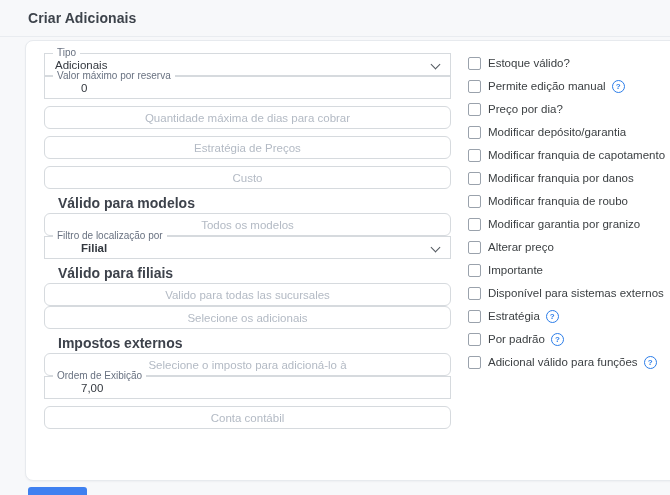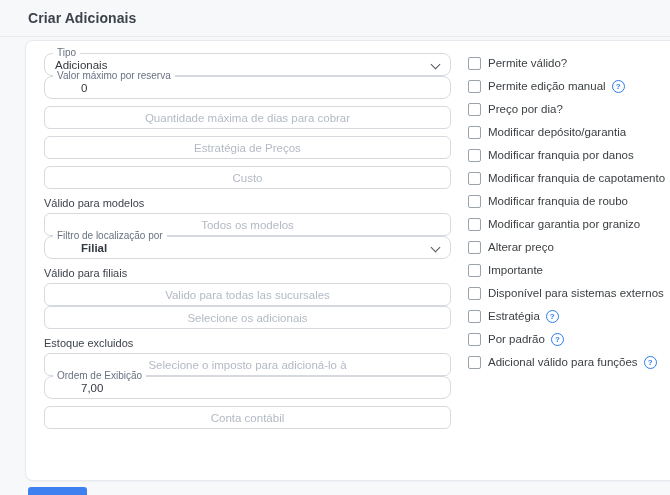--- a/index.html
+++ b/index.html
@@ -40,21 +40,21 @@
     padding:0 10px;
     font-family:inherit;font-size:11.5px;color:#3b4046;
     background:#fff;outline:none;text-align:center;
   }
   .txt::placeholder{color:#b3bac4;opacity:1;}
   .gap{margin-top:7px;}
 
   
   .notch{
     position:relative;
-    border:1px solid #d6dade;border-radius:8px;
+    border:1px solid #d6dade;border-radius:0;
     height:23px;background:#fff;
     display:flex;align-items:center;
     padding:0 10px;box-sizing:border-box;
   }
   .notch.mt{margin-top:0;padding-left:36px;}
   .notch .flabel{
     position:absolute;top:-7px;left:8px;
     background:#fff;padding:0 4px;
     font-size:10px;color:#687180;line-height:12px;white-space:nowrap;
   }
@@ -66,22 +66,22 @@
   }
   .chevron{
     position:absolute;right:11px;top:7px;
     width:6px;height:6px;
     border-right:1.6px solid #52585f;border-bottom:1.6px solid #52585f;
     transform:rotate(45deg);
   }
 
   
   .blabel{
-    margin:8px 0 3px 0;
-    font-size:11px;font-weight:400;color:#3d424b;line-height:13px;
+    margin:8px 0 3px 14px;
+    font-size:14px;font-weight:700;color:#3d424b;line-height:13px;
   }
 
   
   .cb-row{
     display:flex;align-items:center;
     margin-bottom:10px;cursor:default;
   }
   .cb-row.xgap1{margin-top:3px;}
   .cb-row.xgap2{margin-top:7px;}
   .cb-box{
@@ -141,63 +141,63 @@
         <span class="flabel">Filtro de localização por</span>
         <span class="fvalue strong">Filial</span>
         <span class="chevron"></span>
       </div>
 
       <div class="blabel">Válido para filiais</div>
       <input class="txt" placeholder="Valido para todas las sucursales" style="">
 
       <input class="txt" placeholder="Selecione os adicionais" style="">
 
-      <div class="blabel">Estoque excluidos</div>
+      <div class="blabel">Impostos externos</div>
       <input class="txt" placeholder="Selecione o imposto para adicioná-lo à" style="">
 
       <div class="notch mt">
         <span class="flabel">Ordem de Exibição</span>
         <input value="7,00" style="">
       </div>
 
       <input class="txt gap" placeholder="Conta contábil" style="">
 
     </div>
 
     <div class="col-right">
 
       <label class="cb-row">
         <span class="cb-box"></span>
-        <span class="cb-label">Permite válido?</span>
+        <span class="cb-label">Estoque válido?</span>
       </label>
 
       <label class="cb-row">
         <span class="cb-box"></span>
         <span class="cb-label">Permite edição manual</span>
         <span class="help-icon">?</span>
       </label>
 
       <label class="cb-row">
         <span class="cb-box"></span>
         <span class="cb-label">Preço por dia?</span>
       </label>
 
       <label class="cb-row">
         <span class="cb-box"></span>
         <span class="cb-label">Modificar depósito/garantia</span>
       </label>
 
+      <label class="cb-row">
+        <span class="cb-box"></span>
+        <span class="cb-label">Modificar franquia de capotamento</span>
+      </label>
+
       <label class="cb-row xgap1">
         <span class="cb-box"></span>
         <span class="cb-label">Modificar franquia por danos</span>
-      </label>
-
-      <label class="cb-row">
-        <span class="cb-box"></span>
-        <span class="cb-label">Modificar franquia de capotamento</span>
       </label>
 
       <label class="cb-row xgap2">
         <span class="cb-box"></span>
         <span class="cb-label">Modificar franquia de roubo</span>
       </label>
 
       <label class="cb-row">
         <span class="cb-box"></span>
         <span class="cb-label">Modificar garantia por granizo</span>

